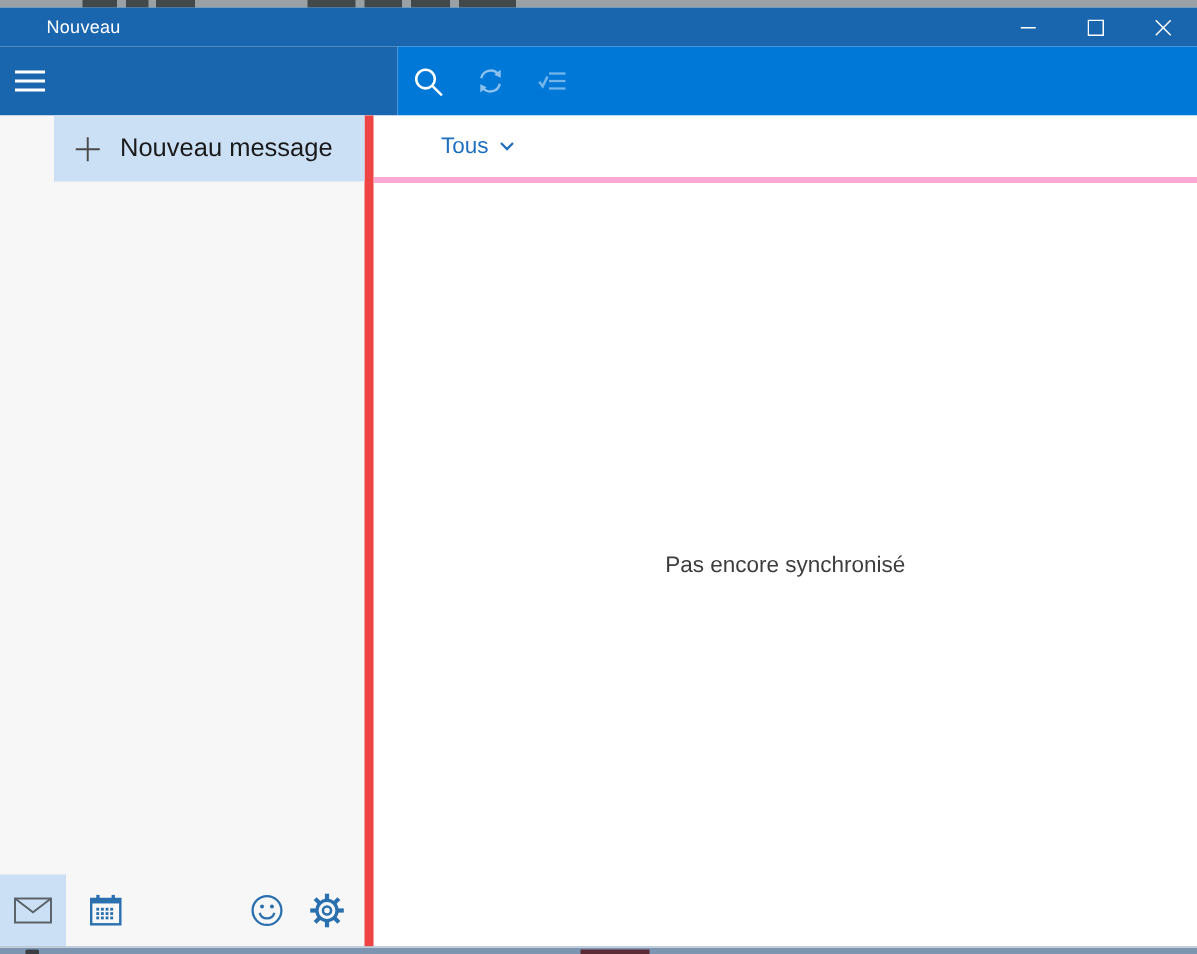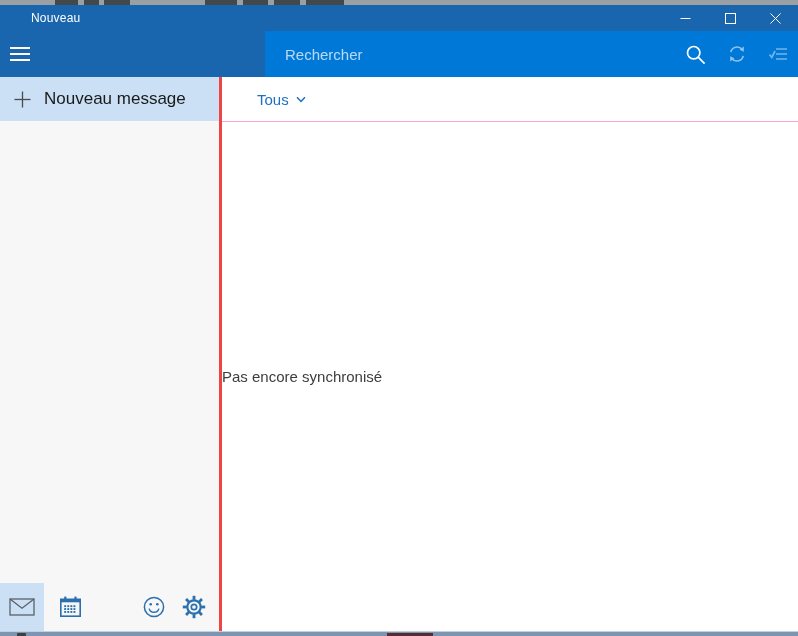--- a/index.html
+++ b/index.html
@@ -28,40 +28,40 @@
   .hamburger b{display:block;width:20px;height:2px;background:#fff;}
   .search-header{flex:1;background:var(--accent,#0078d7);display:flex;align-items:center;}
   .search-input{flex:1;height:100%;background:transparent;border:none;outline:none;
                 color:#fff;font-size:15px;padding:0 0 0 20px;font-family:inherit;}
   .search-input::placeholder{color:rgba(255,255,255,.72);}
   .icon-btn{width:41px;height:46px;display:flex;align-items:center;justify-content:center;
             background:transparent;border:none;padding:0;cursor:default;}
   .dim{opacity:.55;} .dimmer{opacity:.45;}
   
   .body{position:absolute;left:0;top:77px;width:798px;height:554px;display:flex;}
-  .sidebar{width:222px;flex:none;background:var(--sidebar_bg,#f7f7f7);
-           border-right:3px solid #ef4444;box-sizing:border-box;position:relative;}
+  .sidebar{width:249px;flex:none;background:var(--sidebar_bg,#f7f7f7);
+           border-right:6px solid #ef4444;box-sizing:border-box;position:relative;padding-left:36px;}
   .new-message{height:44px;background:var(--selection,#cbe0f5);display:flex;align-items:center;
                gap:13px;padding-left:14px;cursor:pointer;border:none;width:100%;box-sizing:border-box;}
   .new-message span.lbl{font-size:17px;color:#1a1a1a;}
   .bottom-nav{position:absolute;left:0;bottom:0;width:100%;height:48px;display:flex;align-items:center;}
   .nav-cell{width:44px;height:48px;display:flex;align-items:center;justify-content:center;
             background:transparent;border:none;padding:0;cursor:default;flex:none;}
   .nav-cell.active{background:var(--selection,#cbe0f5);}
   .nav-cal{margin-left:4px;}
   .nav-sp{flex:1;}
   .nav-sm{width:40px;}
   .nav-gear{margin-right:5px;}
   
   .main{flex:1;display:flex;flex-direction:column;background:#fff;min-width:0;}
-  .list-header{height:45px;flex:none;border-bottom:1px solid #f9a8d4;display:flex;
-               align-items:center;padding-left:35px;box-sizing:border-box;}
+  .list-header{height:45px;flex:none;border-bottom:4px solid #f9a8d4;display:flex;
+               align-items:center;padding-left:45px;box-sizing:border-box;}
   .filter{display:flex;align-items:center;gap:7px;background:none;border:none;padding:0;
           color:var(--link_blue,#1e6fc0);font-size:15px;font-family:inherit;cursor:pointer;}
-  .empty{flex:1;display:flex;align-items:center;}
+  .empty{flex:1;display:flex;align-items:center;justify-content:center;}
   .empty span{font-size:15px;color:var(--empty_text,#3d3d3d);}
 </style>
 </head>
 <body>
 
 <div class="screen">
 
   <div class="top-strip">
     <i style="left:55px;width:23px"></i>
     <i style="left:84px;width:15px"></i>
@@ -96,21 +96,20 @@
 
   <div class="header-row">
     <div class="sidebar-header">
       <button class="hamburger">
         <b></b>
         <b></b>
         <b></b>
       </button>
     </div>
     <div class="search-header">
-      <input class="search-input" type="text" placeholder="Rechercher" style="">
       <button class="icon-btn">
         <svg width="21" height="21" viewBox="0 0 21 21">
           <circle cx="8.7" cy="8.7" r="6.2" fill="none" stroke="#fff" stroke-width="1.7"></circle>
           <line x1="13.4" y1="13.4" x2="19.6" y2="19.6" stroke="#fff" stroke-width="1.7"></line>
         </svg>
       </button>
       <button class="icon-btn dim">
         <svg width="20" height="20" viewBox="0 0 20 20">
           <path d="M3.8 8.2 A6.4 6.4 0 0 1 15.2 5.6" fill="none" stroke="#fff" stroke-width="1.6"></path>
           <polygon points="16.8,2.4 16.8,7.8 12.6,5.8" fill="#fff"></polygon>

